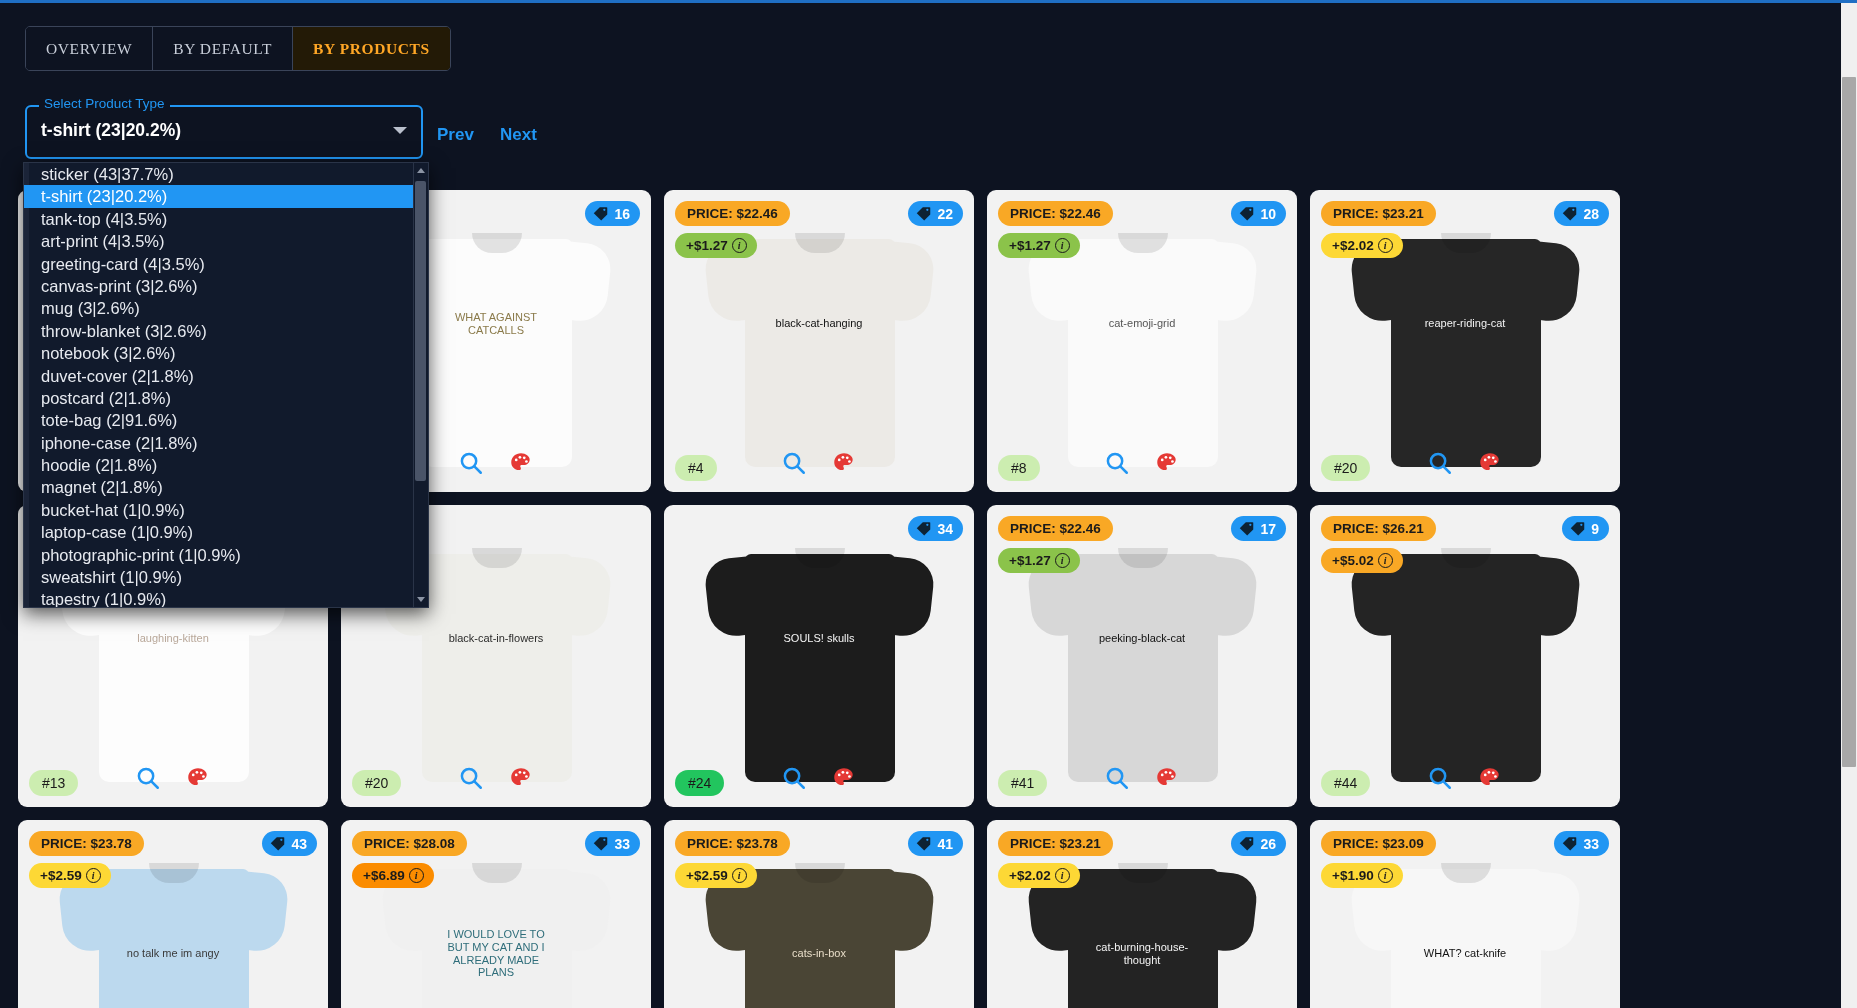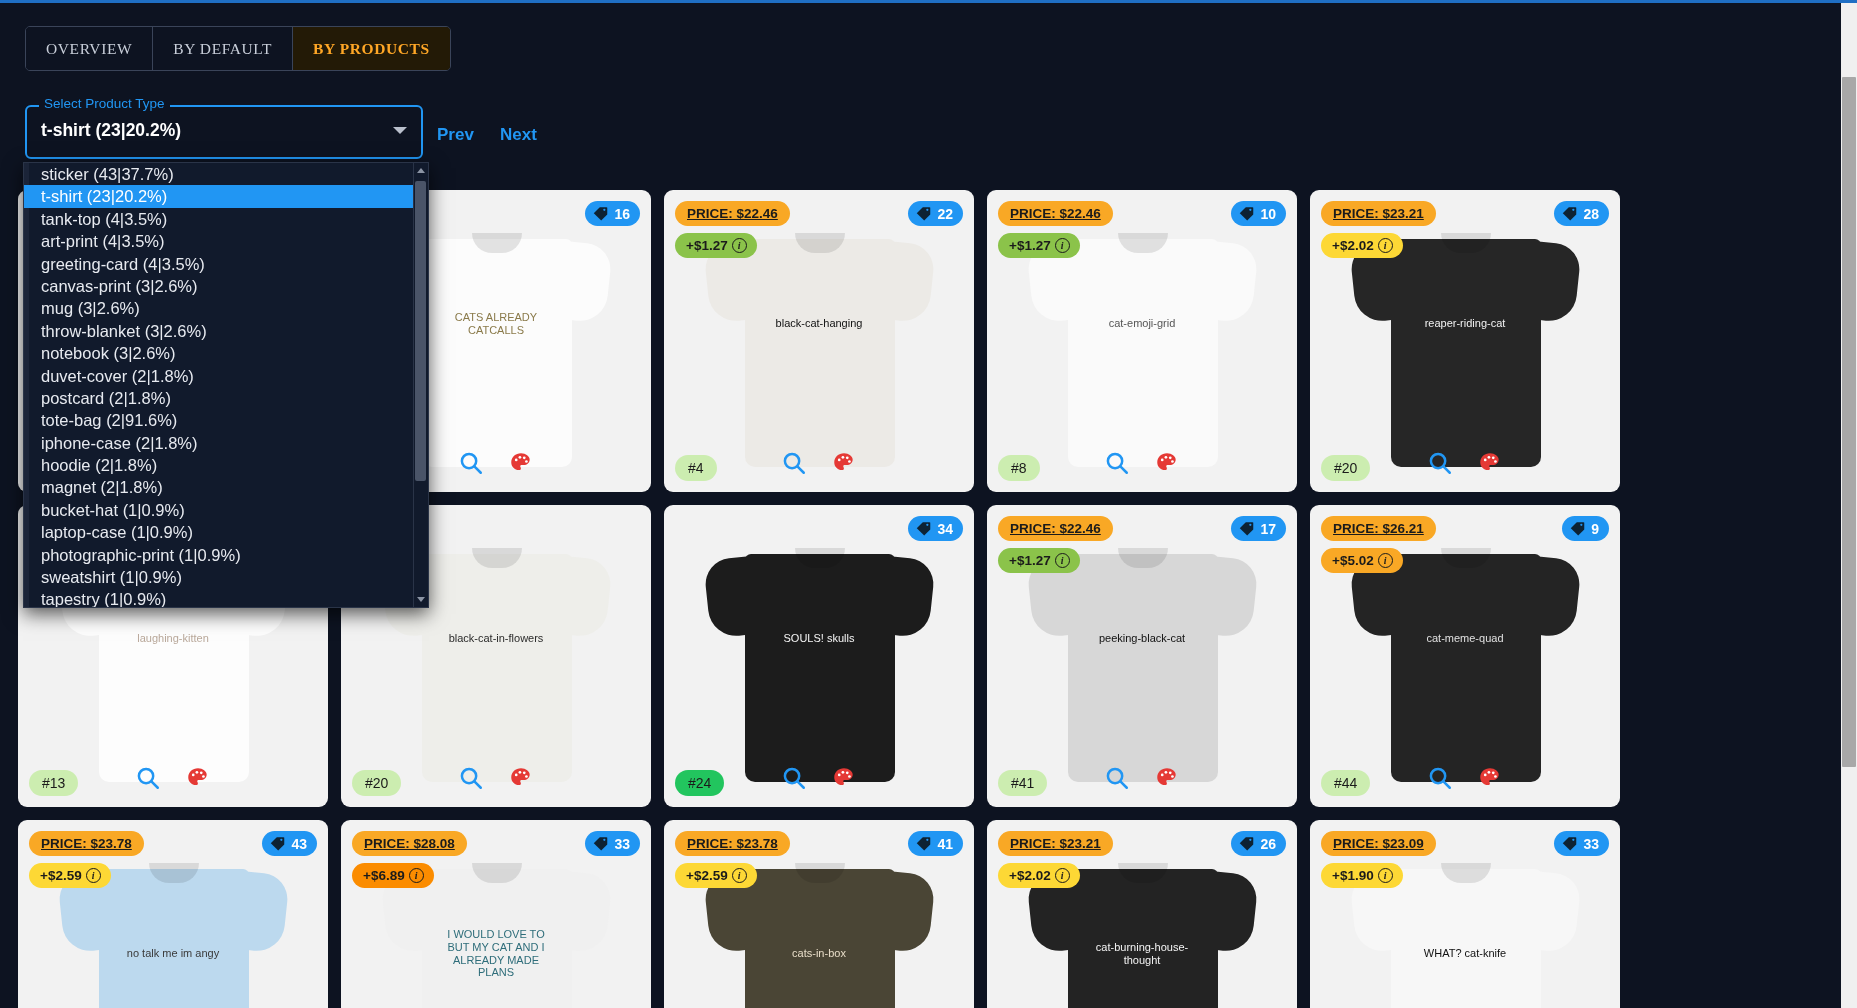--- a/index.html
+++ b/index.html
@@ -225,21 +225,20 @@
   .price-badge {
     position: absolute; left: 11px; top: 11px;
     background: #f9a825;
     color: #1b1b1b;
     font-size: 13.5px;
     font-weight: bold;
     padding: 5px 12px;
     border-radius: 13px;
     white-space: nowrap;
     z-index: 5;
-    text-decoration: underline;
   }
   .delta-badge {
     position: absolute; left: 11px; top: 43px;
     color: #1b1b1b;
     font-size: 13.5px;
     font-weight: bold;
     padding: 5px 10px 5px 11px;
     border-radius: 13px;
     white-space: nowrap;
     display: flex; align-items: center; gap: 4px;
@@ -357,21 +356,21 @@
         </div>
       </div>
       <div class="card">
         <div class="shirt-area">
           <div class="shirt">
             <div class="sleeve-l" style="background:#fcfcfc"></div>
             <div class="sleeve-r" style="background:#fcfcfc"></div>
             <div class="body" style="background:#fcfcfc"></div>
             <div class="collar"></div>
             <div class="design" style="color:#8a7a4a">
-              <span>CATS ALREADY CATCALLS</span>
+              <span>WHAT AGAINST CATCALLS</span>
             </div>
           </div>
         </div>
         <div class="tag-badge" style="background: rgb(33, 150, 243);">
           <span>
             <svg class="tag-icon" width="17" height="17" viewBox="0 0 24 24" aria-hidden="true">
               <path fill="#0d2233" d="M2.5 11.5 11 3h9.5a1 1 0 0 1 1 1V13.5L13 22 2.5 11.5z"></path>
               <circle cx="17.4" cy="6.8" r="1.6" fill="#2196f3"></circle>
             </svg>
           </span>
@@ -691,23 +690,20 @@
           </span>
         </div>
       </div>
       <div class="card">
         <div class="shirt-area">
           <div class="shirt">
             <div class="sleeve-l" style="background:#242424"></div>
             <div class="sleeve-r" style="background:#242424"></div>
             <div class="body" style="background:#242424"></div>
             <div class="collar"></div>
-            <div class="design" style="color:#e0e0e0">
-              <span>cat-meme-quad</span>
-            </div>
           </div>
         </div>
         <div class="price-badge" style="background: rgb(249, 168, 37);">PRICE: $26.21</div>
         <div class="delta-badge" style="background: rgb(249, 168, 37);">
           <span>+$5.02</span>
           <span class="info-ring">i</span>
         </div>
         <div class="tag-badge" style="background: rgb(33, 150, 243);">
           <span>
             <svg class="tag-icon" width="17" height="17" viewBox="0 0 24 24" aria-hidden="true">

